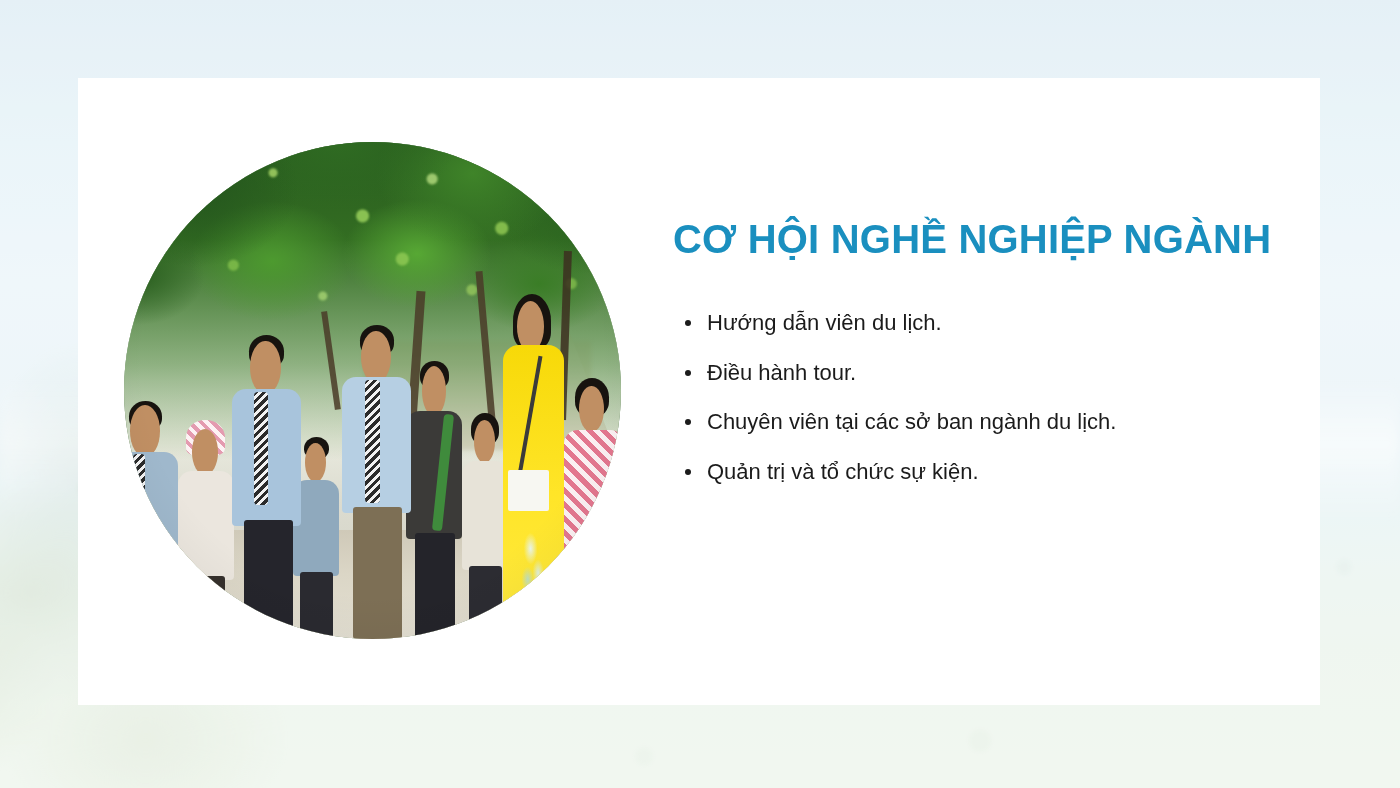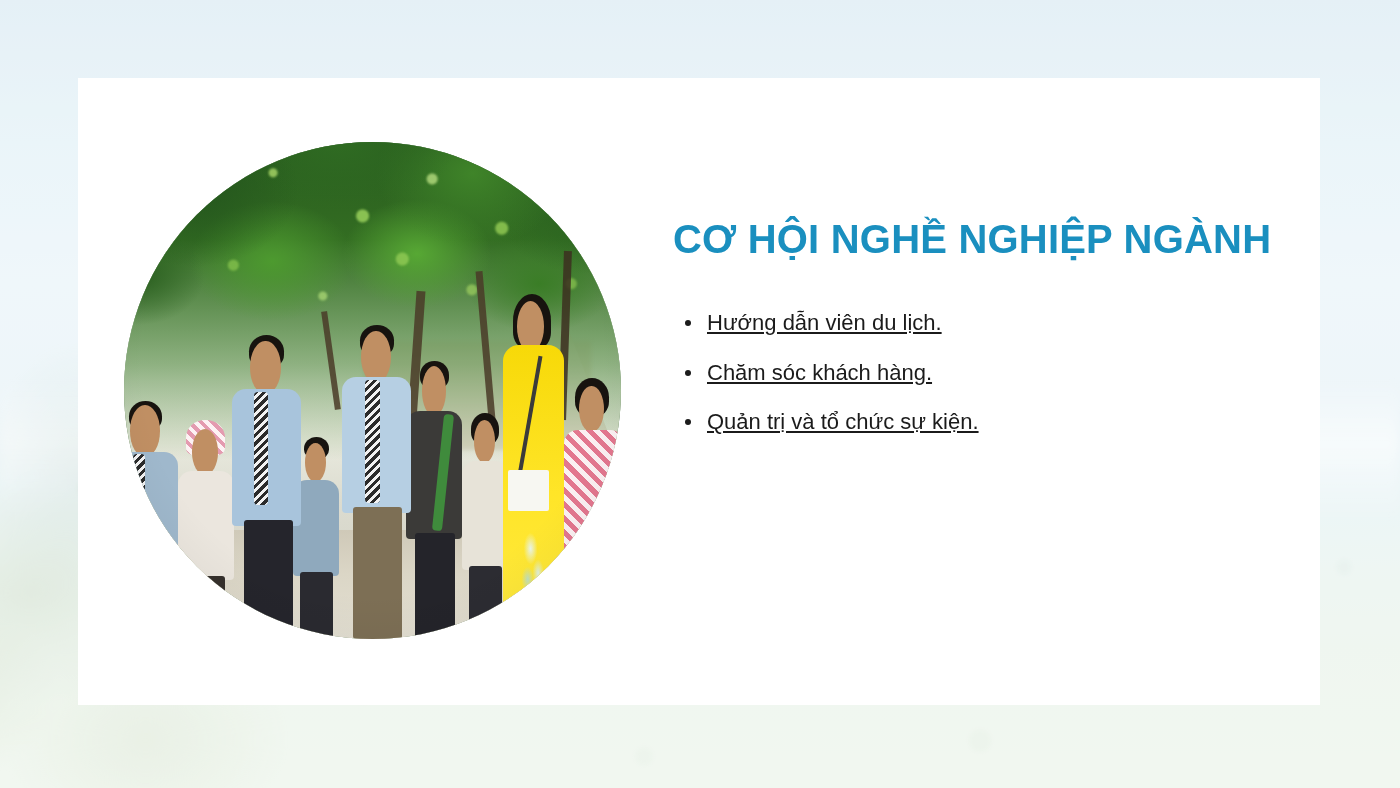--- a/index.html
+++ b/index.html
@@ -292,21 +292,20 @@
     list-style:none;
   }
   #bullet-list li {
     position:relative;
     padding-left:34px;
     font-size:22px;
     line-height:1.25;
     color:#1b1b1b;
     margin-bottom:22px;
     white-space:nowrap;
-    text-decoration:underline;
   }
   #bullet-list li:last-child { margin-bottom:0; }
   #bullet-list li::before {
     content:"";
     position:absolute;
     left:12px; top:11px;
     width:6px; height:6px;
     border-radius:50%;
     background:#1b1b1b;
   }
@@ -413,19 +412,20 @@
     </div>
 
     <div id="text-column">
 
       <h1 id="headline">
         <span class="hl-line">CƠ HỘI NGHỀ NGHIỆP NGÀNH</span>
       </h1>
 
       <ul id="bullet-list">
         <li>Hướng dẫn viên du lịch.</li>
-        <li>Chăm sóc khách hàng.</li>
+        <li>Điều hành tour.</li>
+        <li>Chuyên viên tại các sở ban ngành du lịch.</li>
         <li>Quản trị và tổ chức sự kiện.</li>
       </ul>
 
     </div>
   </div>
 </div>
 
 </body></html>

